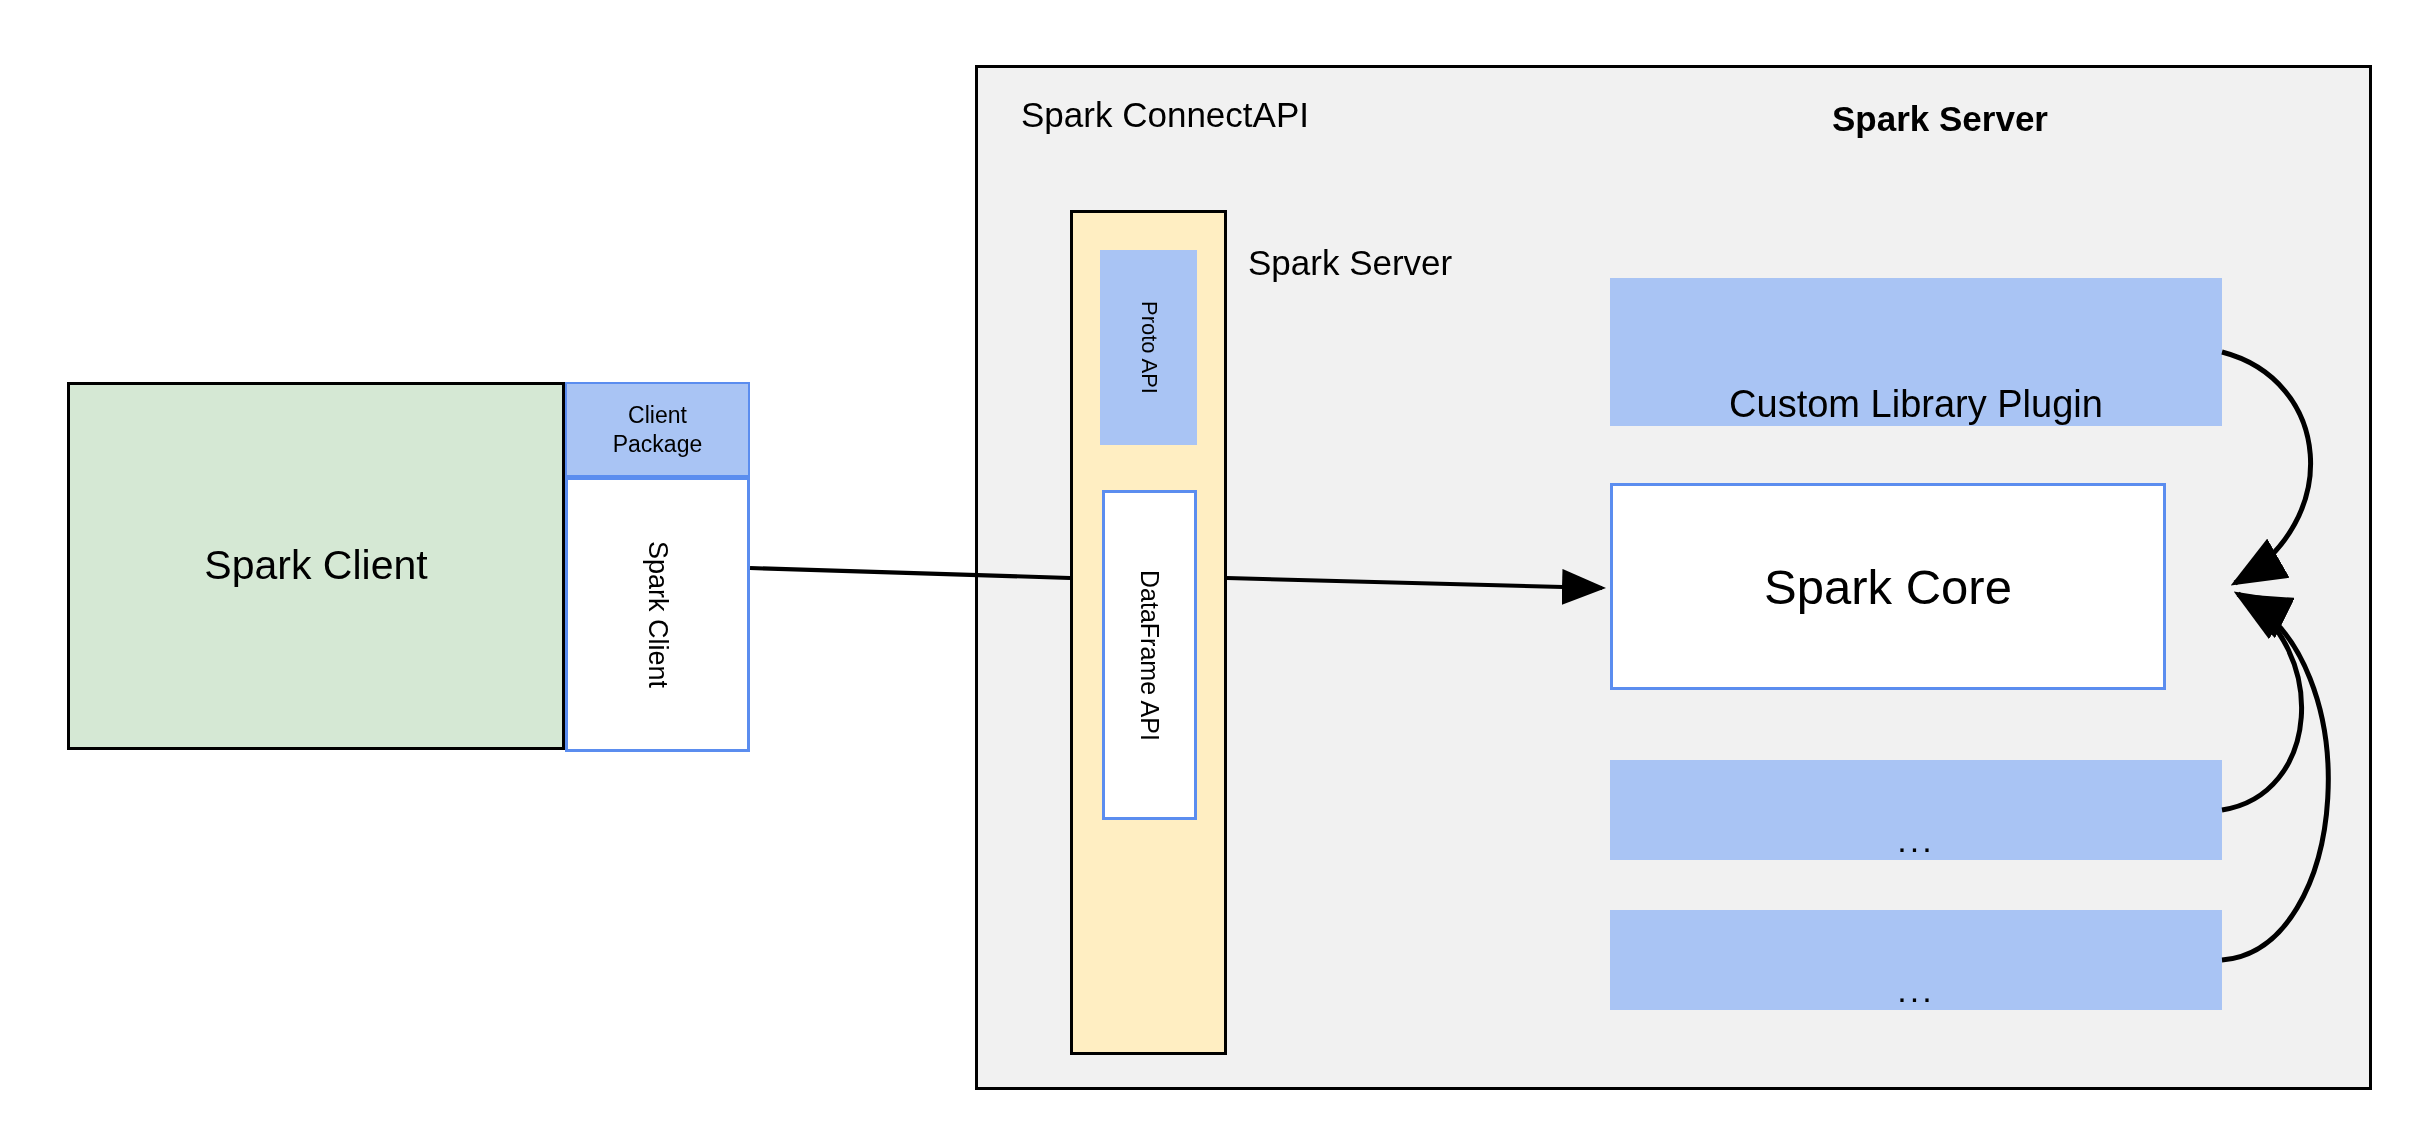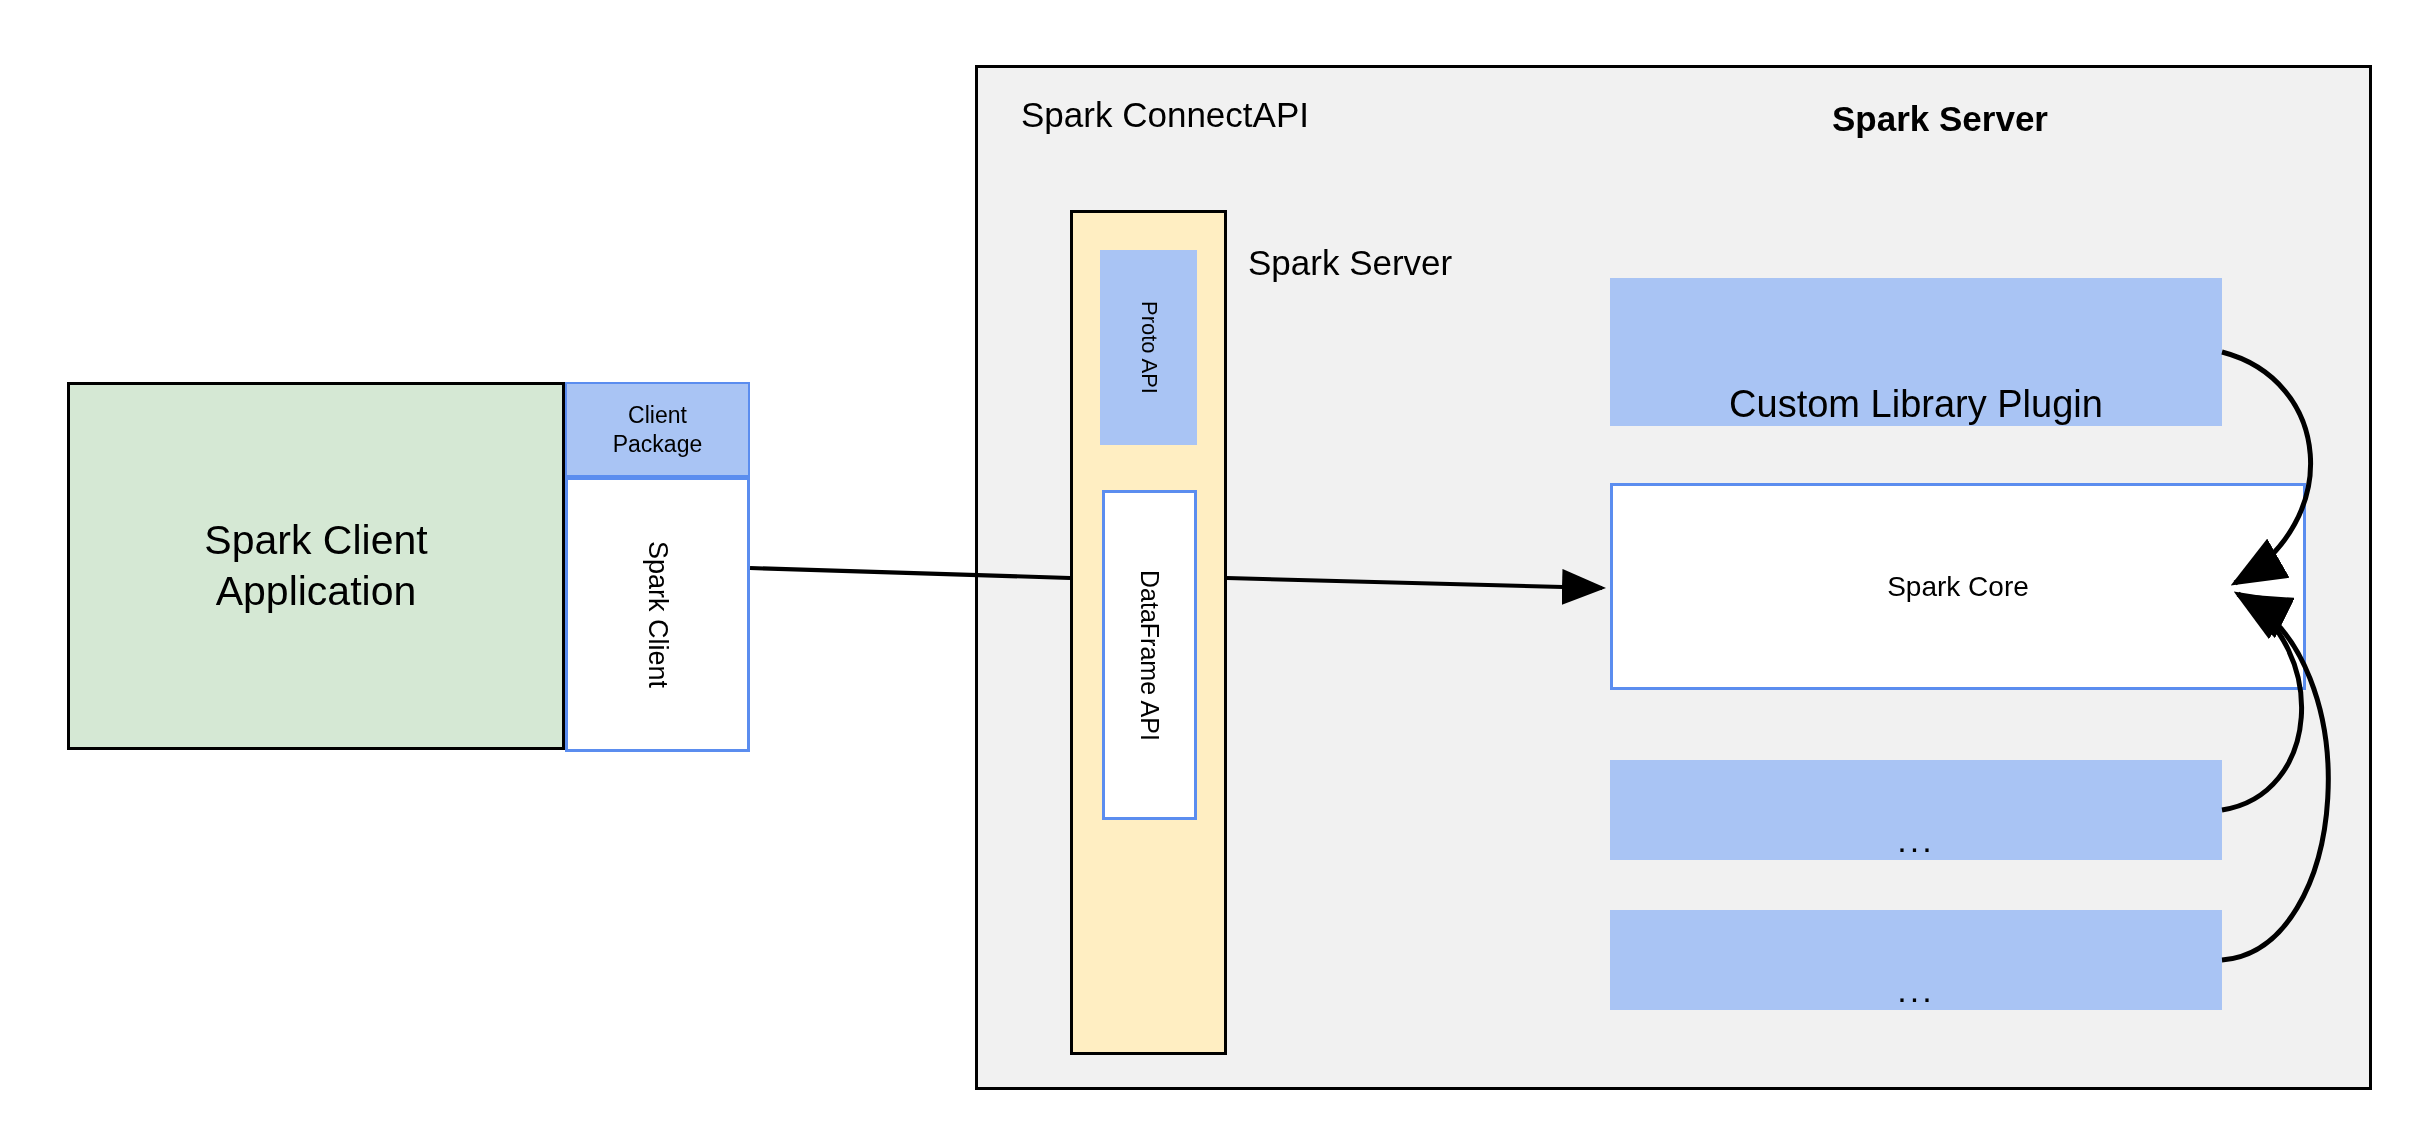--- a/index.html
+++ b/index.html
@@ -106,25 +106,25 @@
     display: flex; align-items: flex-end; justify-content: center;
     font-size: 38px;
     text-align: center;
   }
   .plugin-custom { top: 278px; height: 148px; }
   .plugin-dots-1 { top: 760px; height: 100px; }
   .plugin-dots-2 { top: 910px; height: 100px; }
   .dots-label { font-size: 34px; letter-spacing: 3px; }
 
   .spark-core-box {
-    left: 1610px; top: 483px; width: 696px; height: 207px;
+    left: 1610px; top: 483px; width: 556px; height: 207px;
     background: #ffffff;
     border: 3px solid #5b8def;
     display: flex; align-items: center; justify-content: center;
-    font-size: 28px;
+    font-size: 49px;
   }
 
   
   .connectors {
     left: 0; top: 0; width: 2435px; height: 1135px;
     pointer-events: none;
   }
 </style>
 </head>
 <body>
@@ -166,21 +166,20 @@
     <span class="dots-label">...</span>
   </div>
 
   <div class="abs plugin-box plugin-dots-2">
     <span class="dots-label">...</span>
   </div>
 
   <div class="abs client-app-box">
     <div>
       <div>Spark Client</div>
-      <div>Application</div>
     </div>
   </div>
 
   <div class="abs client-package-box">
     <div>
       <div>Client</div>
       <div>Package</div>
     </div>
   </div>
 

